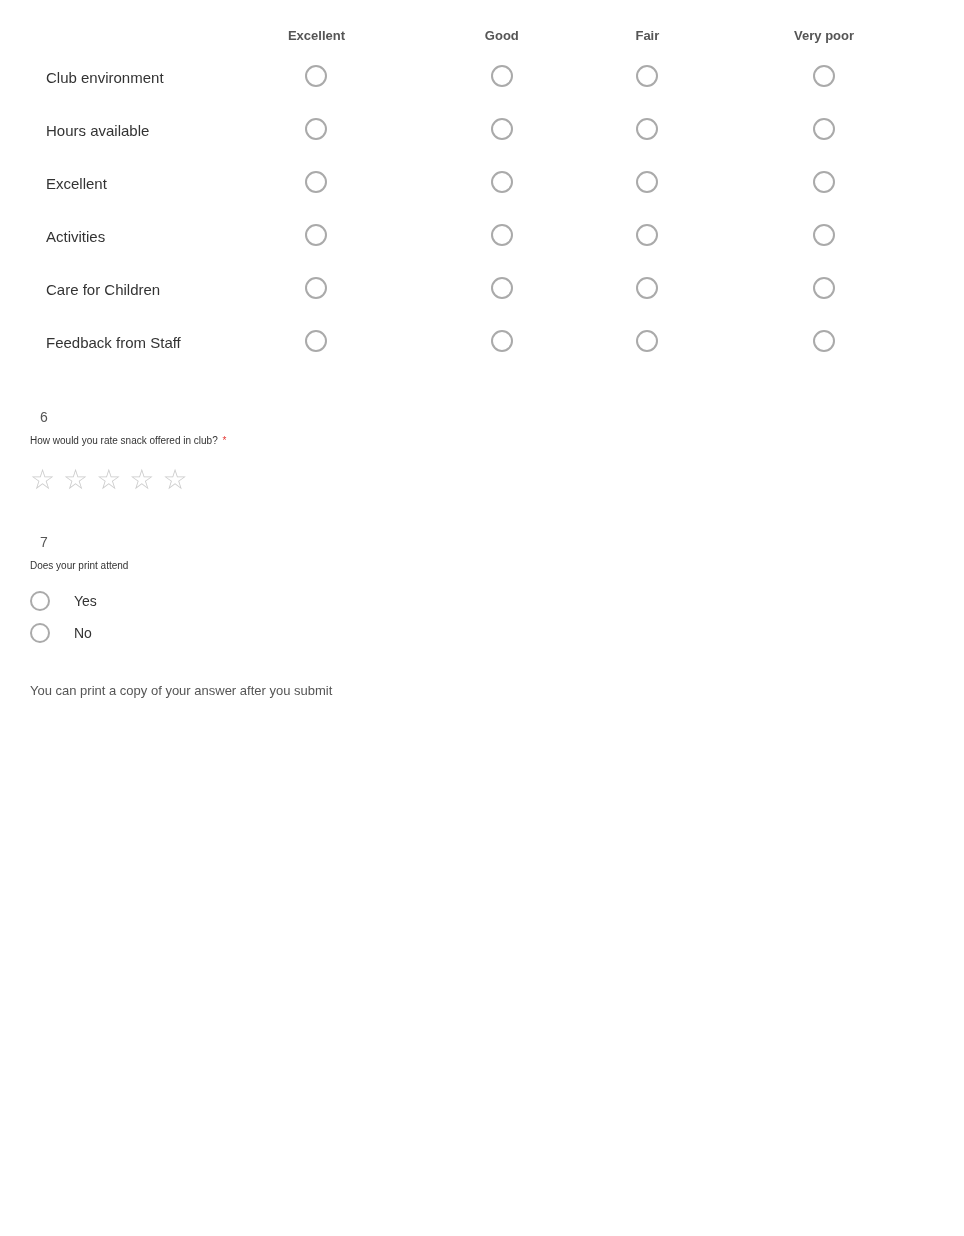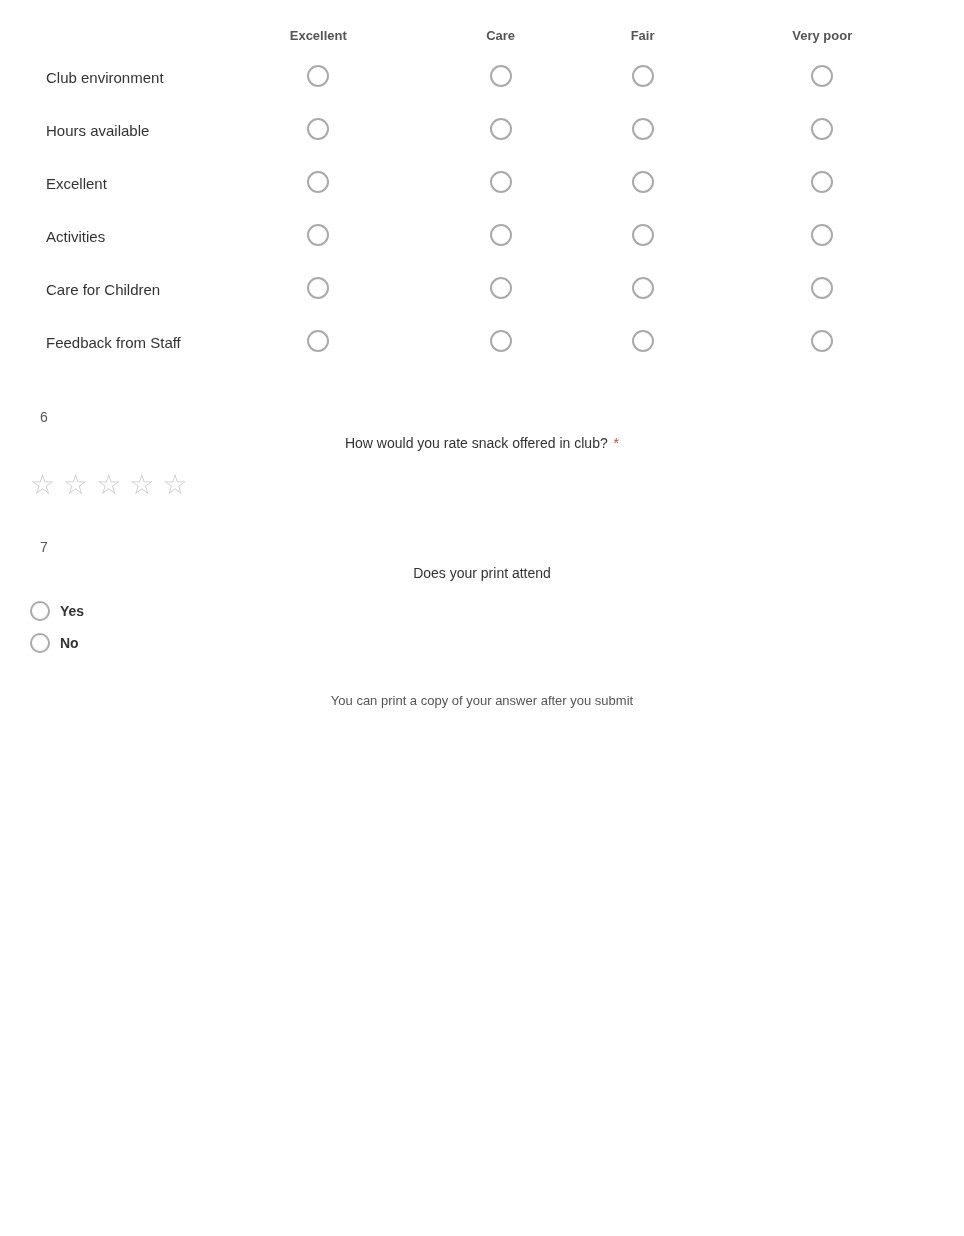--- a/index.html
+++ b/index.html
@@ -66,24 +66,23 @@
     }
 
     .question-number {
       font-size: 14px;
       color: #555;
       margin-bottom: 10px;
       margin-left: 10px;
     }
 
     .question-text {
-      font-size: 14px;
+      font-size: 10px;
       color: #333;
       margin-bottom: 20px;
-      text-align: center;
     }
 
     .question-text .required {
       color: #e53935;
       margin-left: 2px;
     }
 
     .stars-container {
       display: flex;
       gap: 8px;
@@ -93,24 +92,23 @@
     .star {
       font-size: 28px;
       color: #ccc;
       cursor: pointer;
       line-height: 1;
     }
 
     .radio-option {
       display: flex;
       align-items: center;
-      gap: 10px;
+      gap: 24px;
       margin-bottom: 12px;
       cursor: pointer;
-      font-weight: bold;
     }
 
     .radio-option .radio-circle-small {
       display: inline-block;
       width: 20px;
       height: 20px;
       border-radius: 50%;
       border: 2px solid #aaa;
       background: #fff;
       flex-shrink: 0;
@@ -118,32 +116,31 @@
 
     .radio-option-label {
       font-size: 14px;
       color: #333;
     }
 
     .footer-text {
       font-size: 13px;
       color: #555;
       margin-top: 30px;
-      text-align: center;
     }
   </style>
 </head>
 <body>
 
 <table class="rating-table">
   <thead>
     <tr>
       <th></th>
       <th>Excellent</th>
-      <th>Care</th>
+      <th>Good</th>
       <th>Fair</th>
       <th>Very poor</th>
     </tr>
   </thead>
   <tbody id="rating-tbody">
   <tr>
         <td>Club environment</td>
         <td><span class="radio-circle"></span></td>
         <td><span class="radio-circle"></span></td>
         <td><span class="radio-circle"></span></td>

